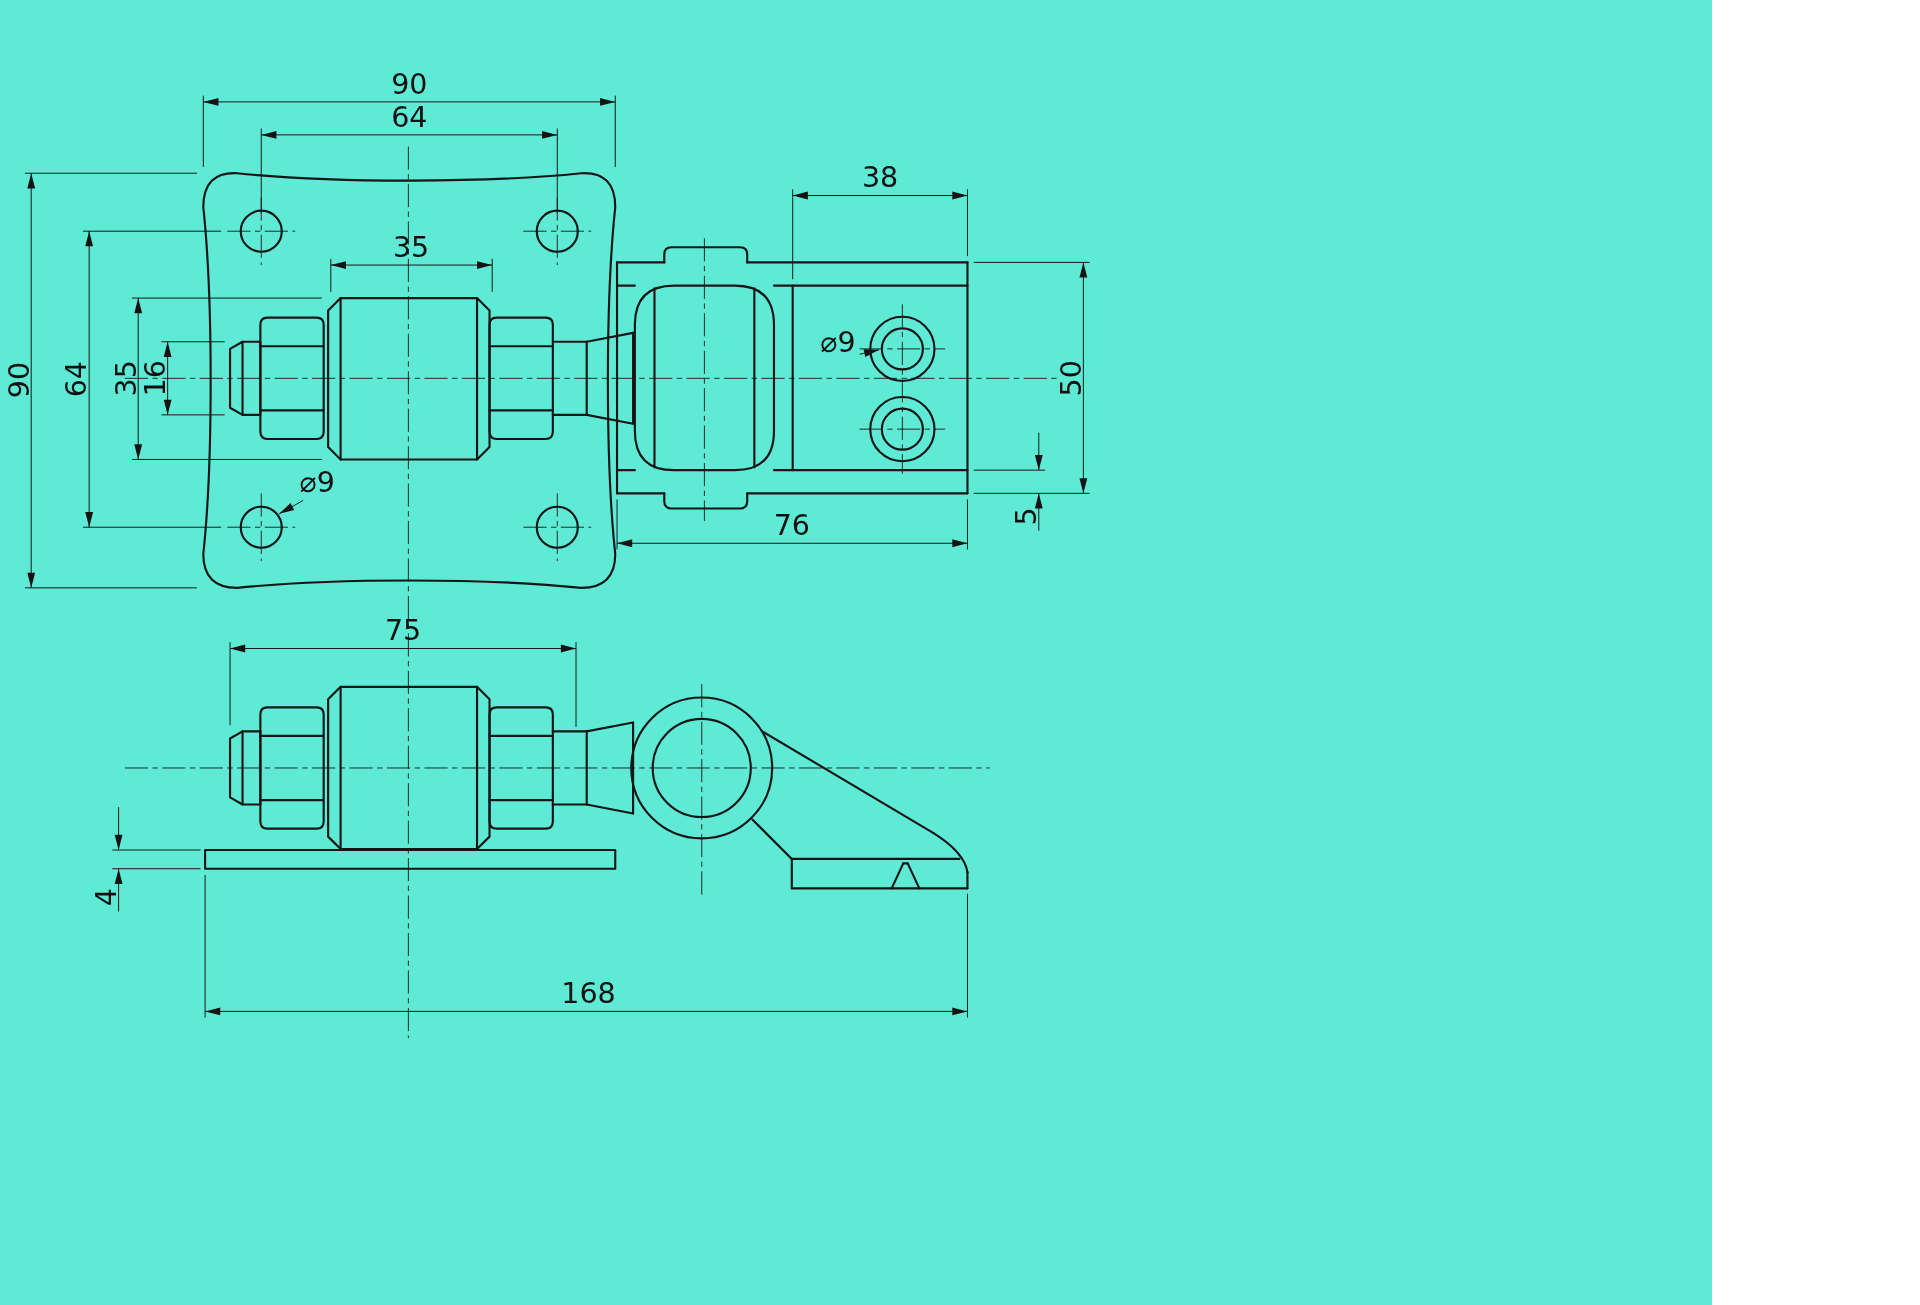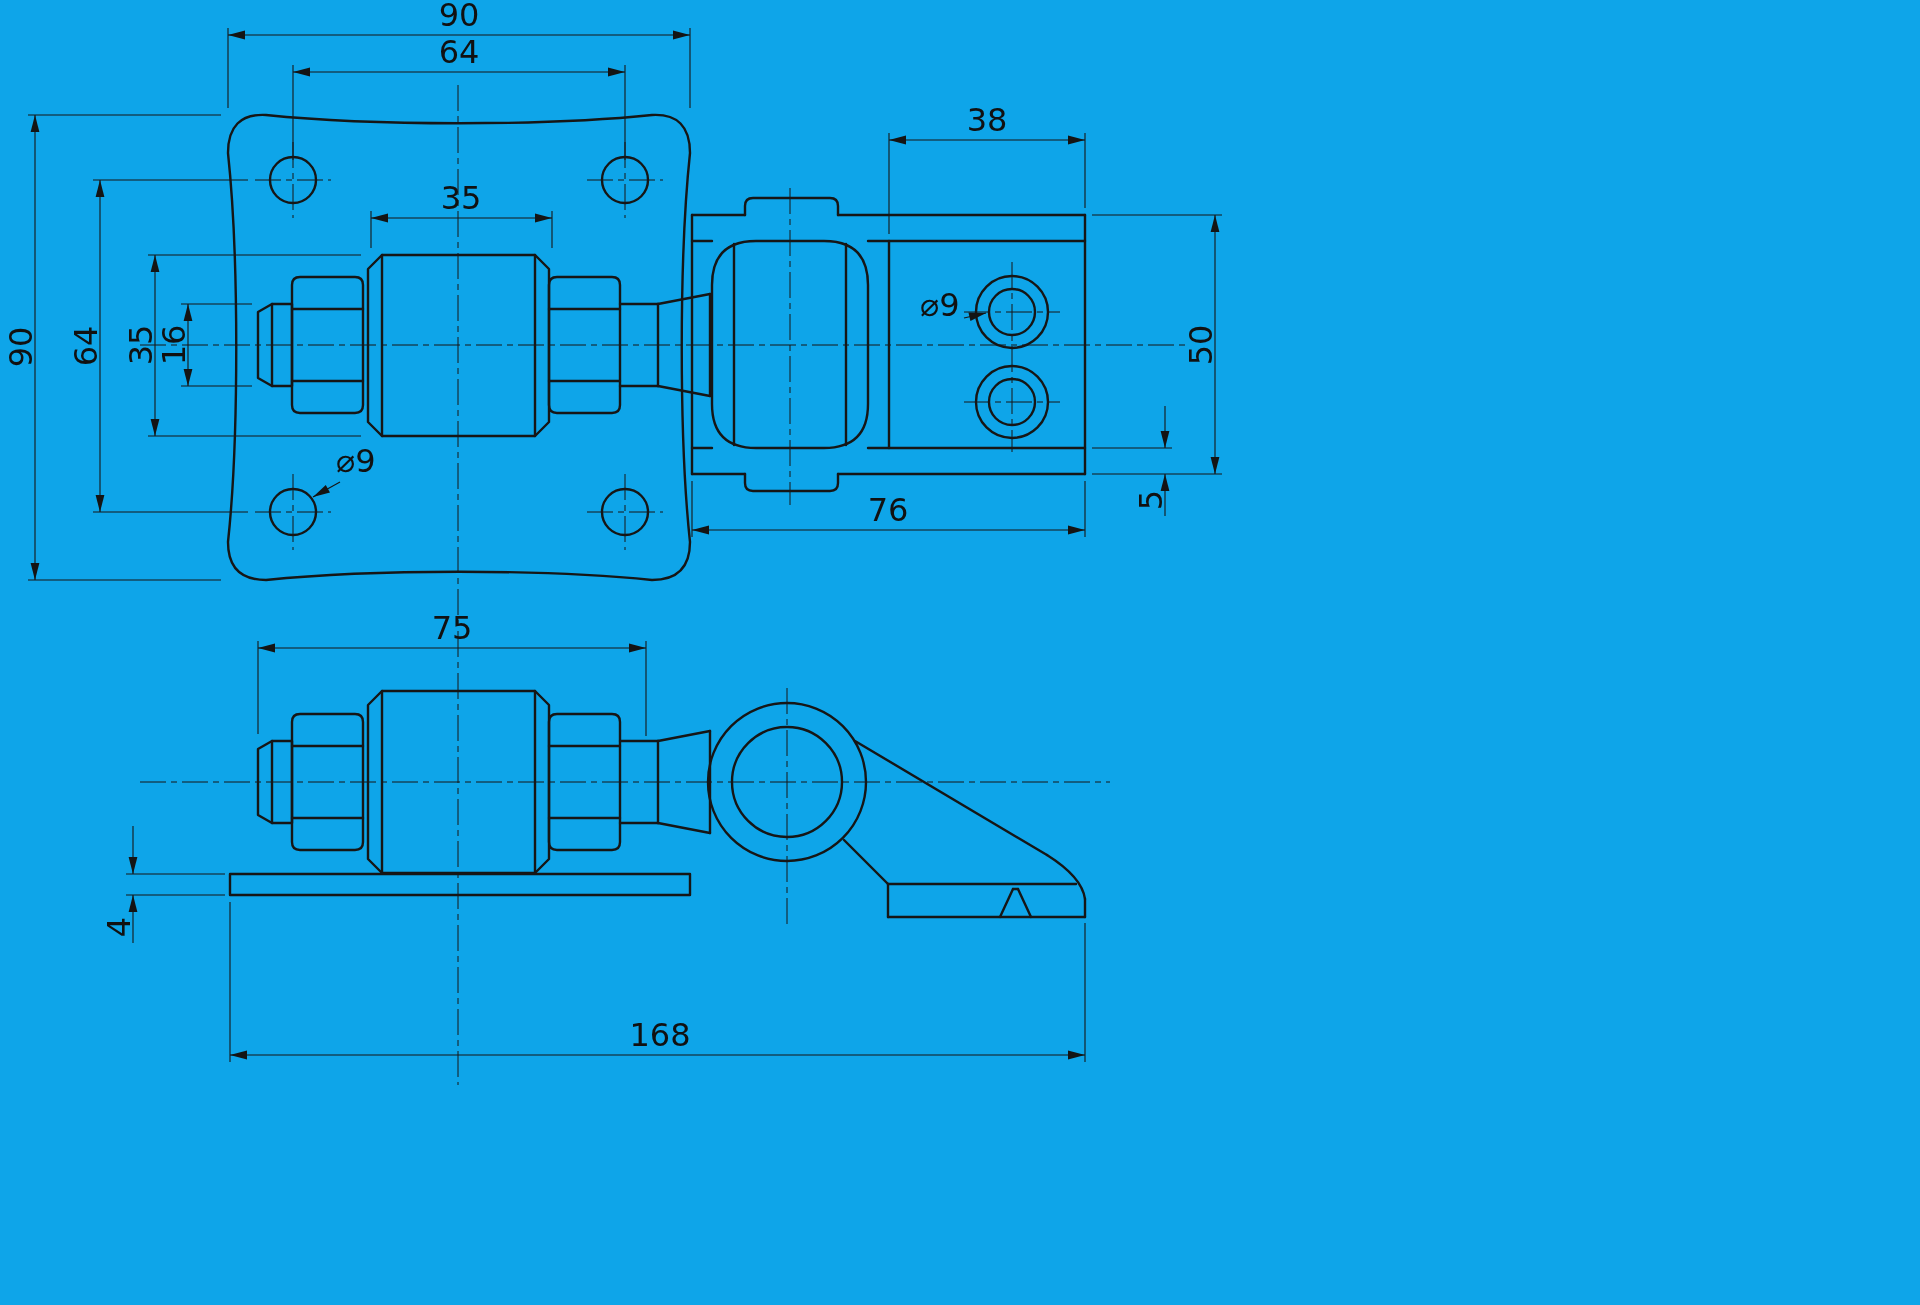--- a/index.html
+++ b/index.html
@@ -1,16 +1,16 @@
 <!DOCTYPE html>
 <html><head>
 <meta charset="utf-8">
 <style>
   html,body{margin:0;padding:0;background:#ffffff;}
-  .canvas{width:1920px;height:1305px;background:#0ea5e9;position:relative;}
+  .canvas{width:1712px;height:1305px;background:#5eead4;position:relative;}
   svg{display:block;width:100%;height:100%;}
   .obj{stroke:#161616;stroke-width:2.4;fill:none;stroke-linejoin:round;stroke-linecap:round;}
   .thin{stroke:#161616;stroke-width:1.1;fill:none;stroke-linecap:butt;}
   .cl{stroke:#161616;stroke-width:1;fill:none;stroke-dasharray:26 5 6 5;}
   .dimtext{font-family:"DejaVu Sans",sans-serif;font-size:32px;fill:#111;}
   .arrhead{fill:#141414;stroke:none;}
 </style>
 </head>
 <body>
 

